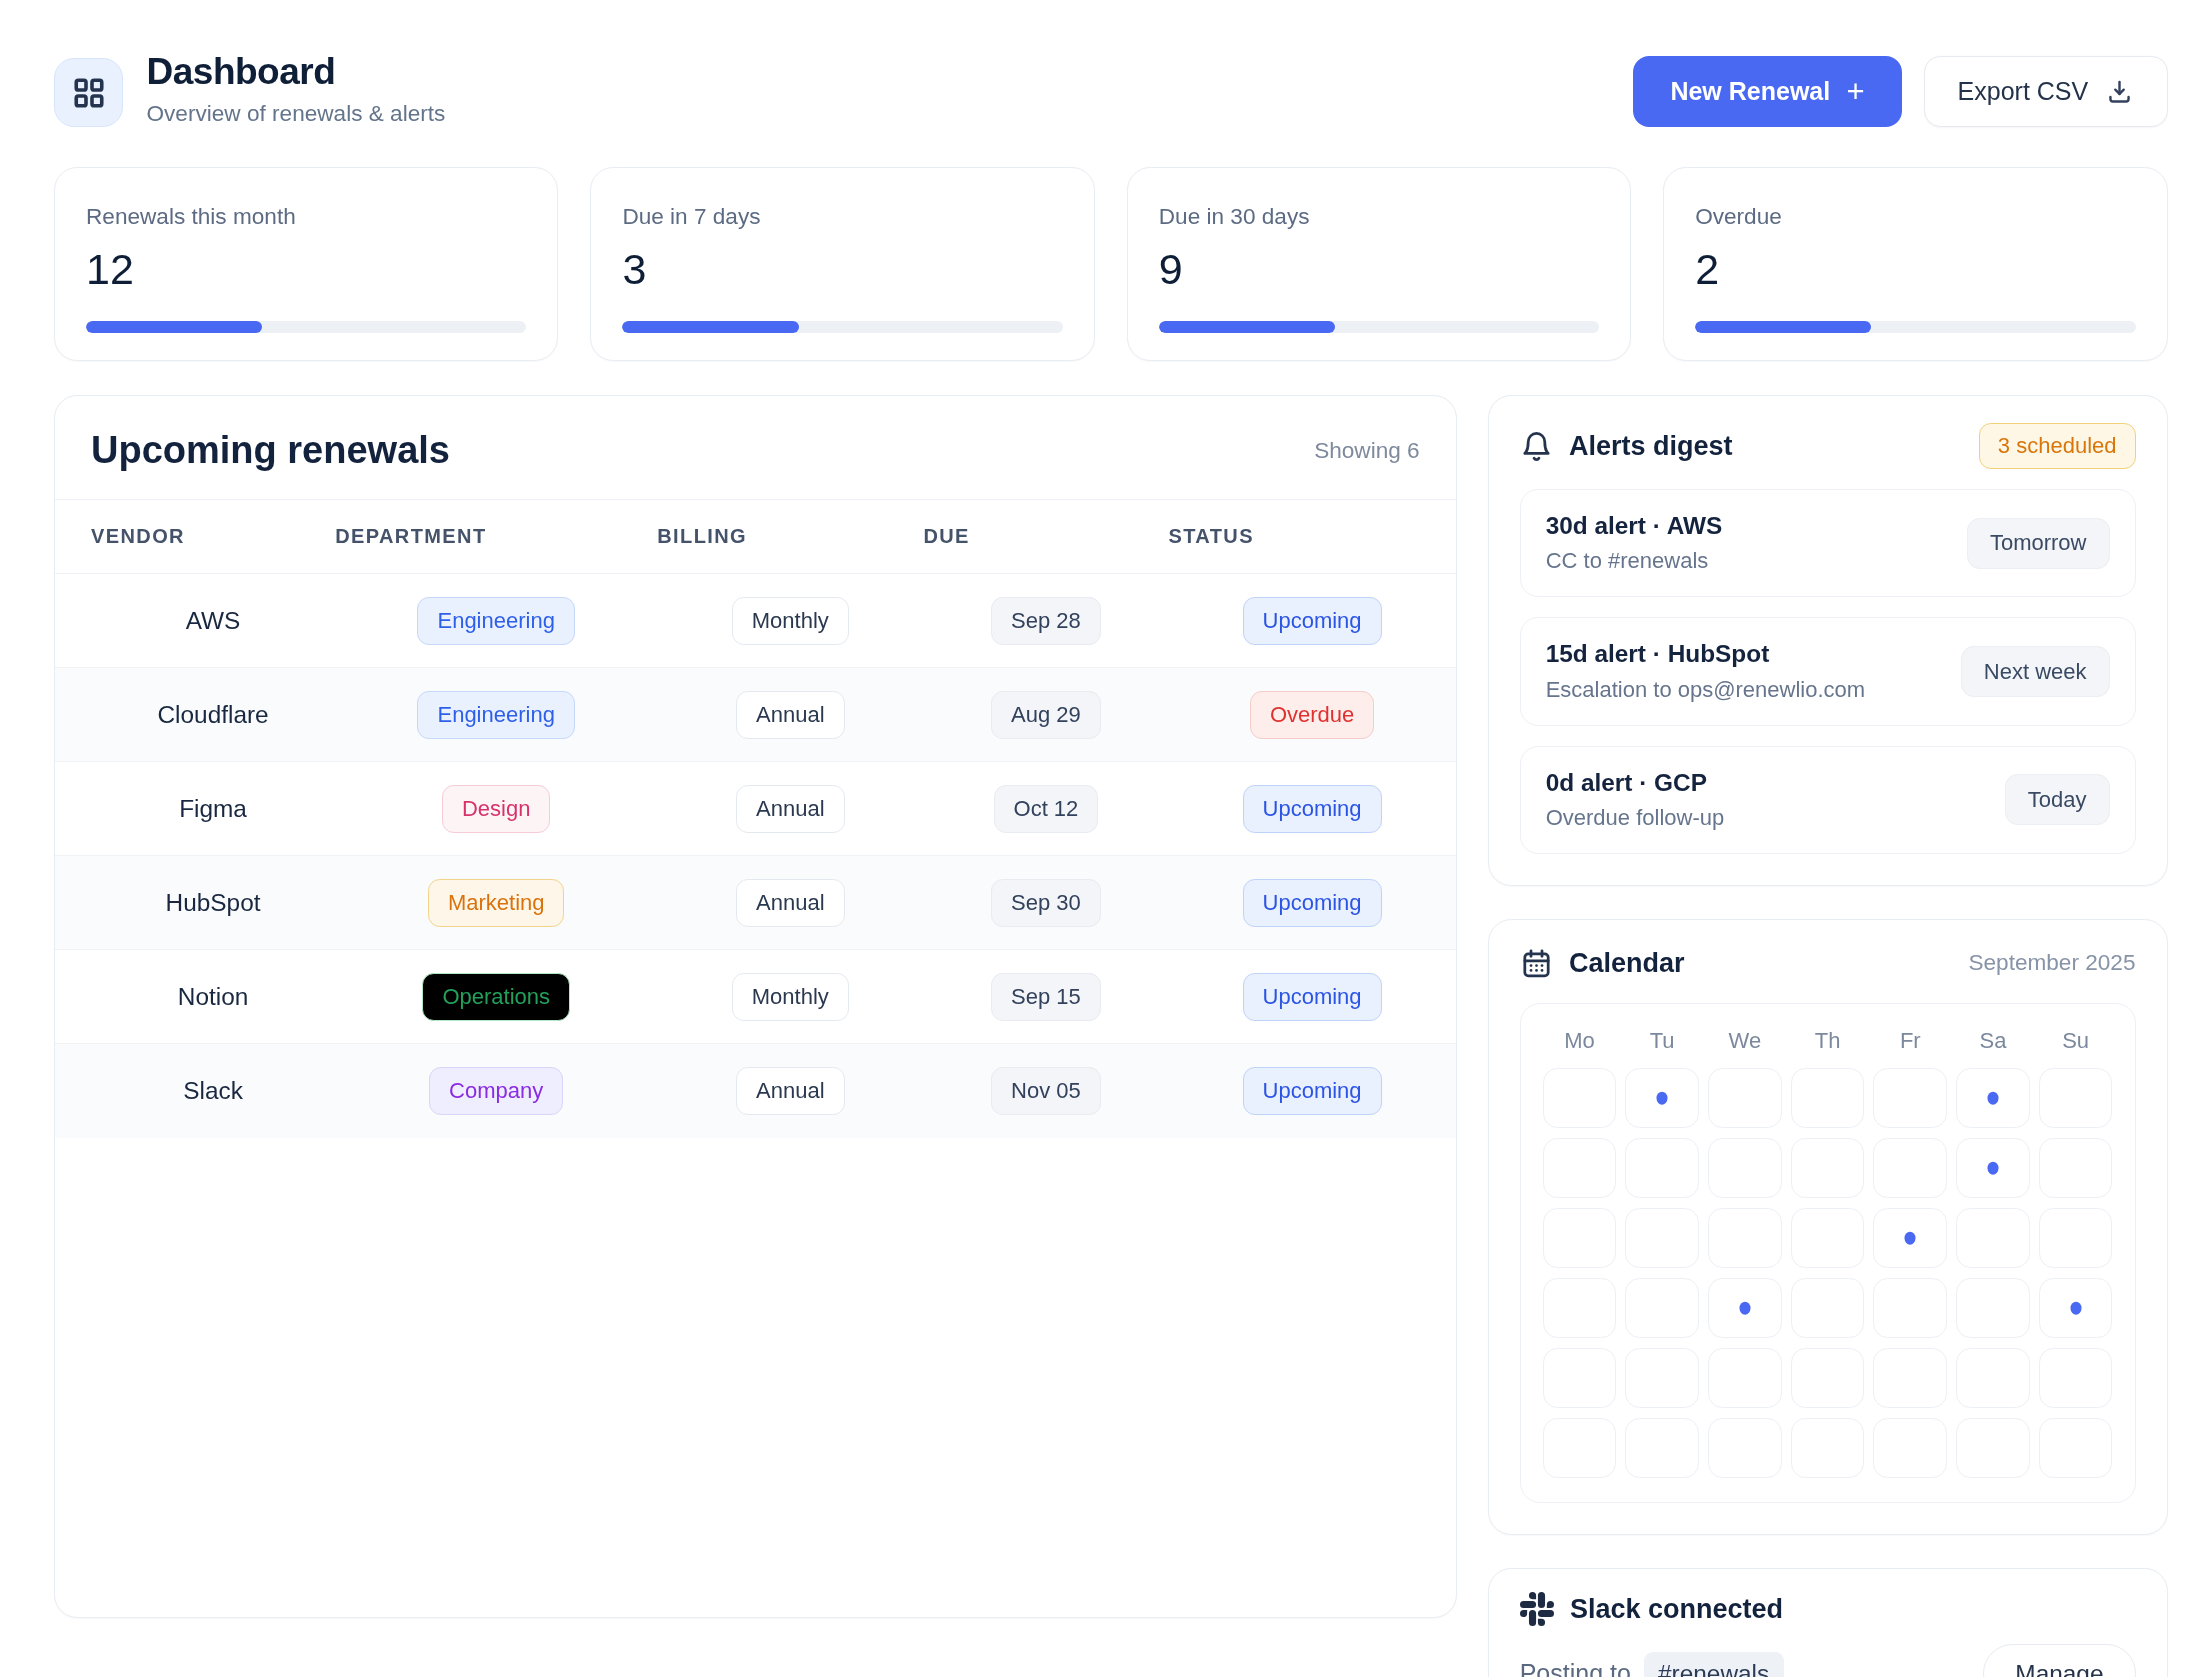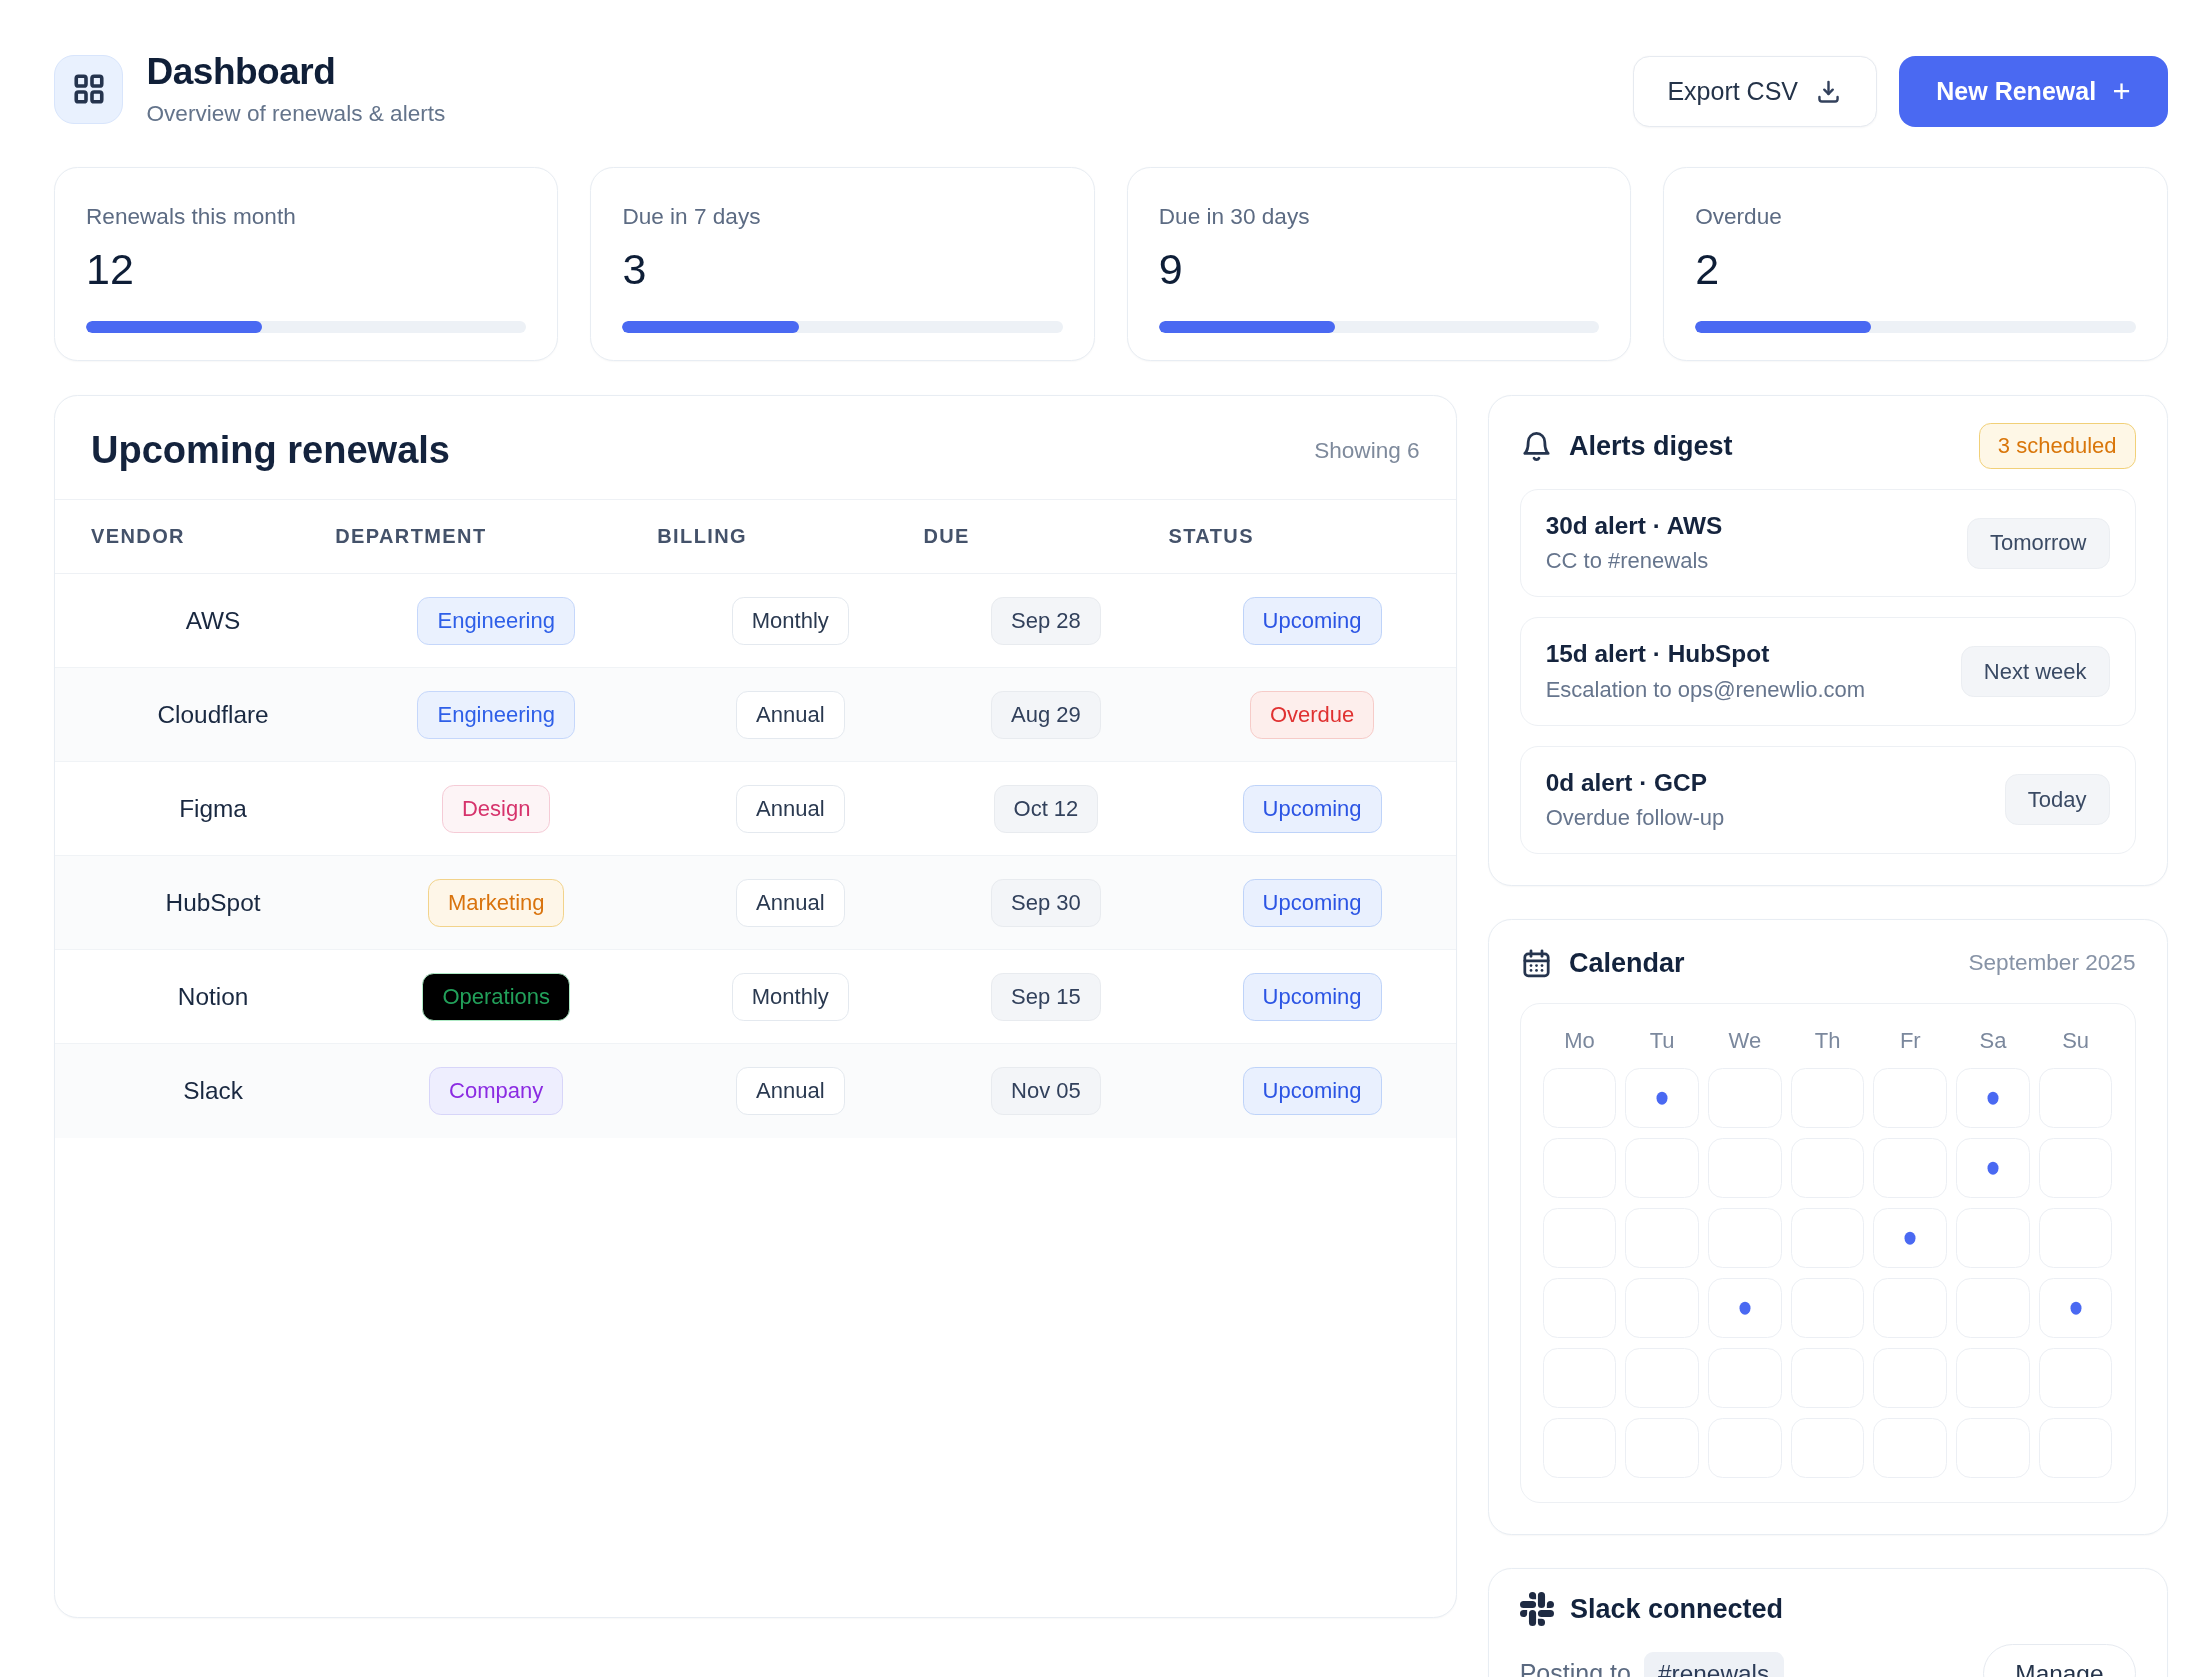--- a/index.html
+++ b/index.html
@@ -2,21 +2,21 @@
 <html style="font-size:14.5px"><head>
 <meta charset="utf-8">
 <style>
   * { box-sizing: border-box; margin: 0; padding: 0; }
   html,body { width: 2191px; height: 1677px; overflow: hidden; background: #ffffff;
     font-family: "Liberation Sans", "DejaVu Sans", sans-serif; color: #16243e; }
   .page { padding: 51px 23.5px 0 54px; }
 
   
   .topbar { display: flex; justify-content: space-between; align-items: flex-start; margin-bottom: 40px; }
-  .hgroup { display: flex; gap: 23.5px; align-items: center; }
+  .hgroup { display: flex; gap: 23.5px; align-items: flex-end; }
   .app-tile { width: 69px; height: 69px; border-radius: 20px; background: #e9f1fe; border: 1.4px solid #d8e5fc;
     display: flex; align-items: center; justify-content: center; }
   .page-title { font-size: 37px; font-weight: 700; color: #101f38; letter-spacing: -0.5px; }
   .page-sub { font-size: 22.6px; color: #64748b; margin-top: 8.1px; }
   .actions { display: flex; gap: 22px; align-items: center; margin-top: 5.4px; }
   .btn { display: inline-flex; align-items: center; gap: 16.3px; height: 71px; border-radius: 16.3px;
     font-size: 25px; cursor: pointer; border: 1.4px solid transparent; }
   .btn-outline { background: #fff; border-color: #e6eaf0; color: #243349; padding: 0 33px; font-weight: 500;
     box-shadow: 0 0.9px 1.8px rgba(16,24,40,.04); }
   .btn-primary { background: #4a69f2; color: #fff; padding: 0 36px; font-weight: 600; }
@@ -110,33 +110,33 @@
           <rect x="3.5" y="14" width="6.5" height="6.5" rx="1.4"></rect>
           <rect x="14" y="14" width="6.5" height="6.5" rx="1.4"></rect>
         </svg>
       </div>
       <div>
         <div class="page-title">Dashboard</div>
         <div class="page-sub">Overview of renewals &amp; alerts</div>
       </div>
     </div>
     <div class="actions">
+      <button class="btn btn-primary">
+        <span>New Renewal</span>
+        <span class="plus">+</span>
+      </button>
       <button class="btn btn-outline">
         <span>Export CSV</span>
         <span class="icon">
           <svg width="29" height="29" viewBox="0 0 24 24" fill="none" stroke="#33415c" stroke-width="2" stroke-linecap="round" stroke-linejoin="round">
             <path d="M12 4v10"></path>
               <path d="M8.5 10.5 12 14l3.5-3.5"></path>
               <path d="M4.5 16.5v1.8a2 2 0 0 0 2 2h11a2 2 0 0 0 2-2v-1.8"></path>
           </svg>
         </span>
-      </button>
-      <button class="btn btn-primary">
-        <span>New Renewal</span>
-        <span class="plus">+</span>
       </button>
     </div>
   </div>
 
   <div class="stats">
     <div class="stat-card">
       <div class="stat-label">Renewals this month</div>
       <div class="stat-value">12</div>
       <div class="stat-track">
         <div class="stat-fill" style="width: 40%;"></div>

